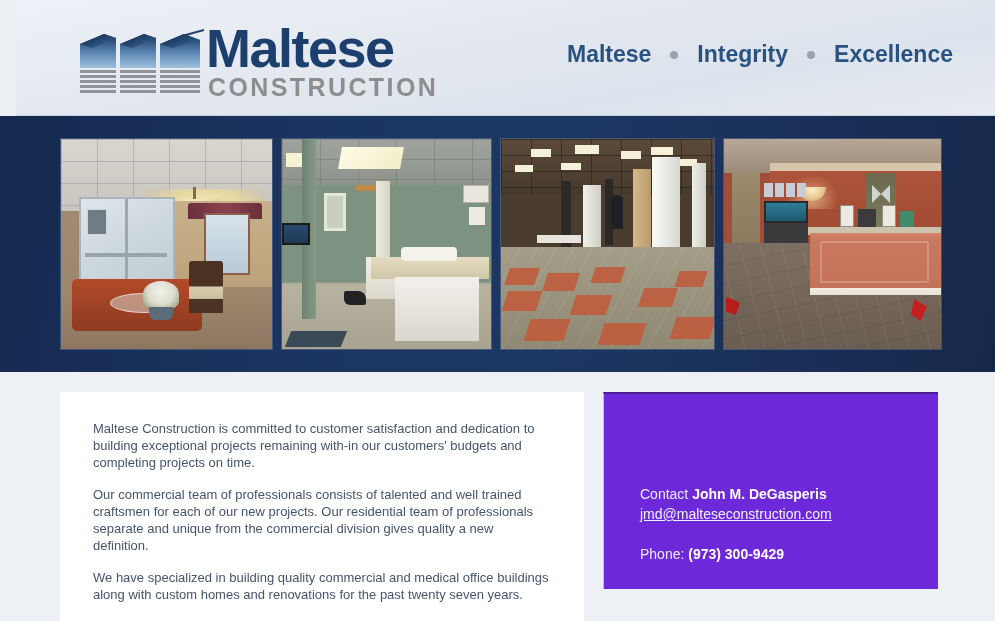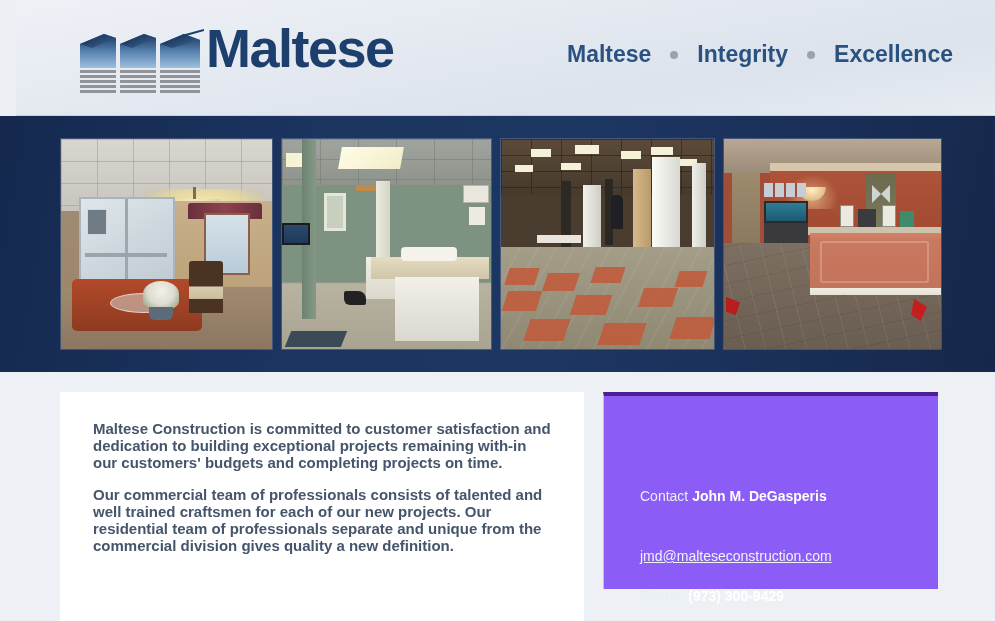--- a/index.html
+++ b/index.html
@@ -449,33 +449,32 @@
   .copy-card {
     position: absolute;
     left: 60px; top: 20px;
     width: 524px; height: 229px;
     background: #ffffff;
   }
   .copy-inner {
     padding: 28px 32px 0 33px;
   }
   .copy-inner p {
-    font-size: 15px;
+    font-size: 13px;
     line-height: 17px;
     color: #45556b;
     margin-bottom: 15px;
-    font-weight: bold;
   }
 
   .contact-card {
     position: absolute;
     left: 603px; top: 20px;
     width: 335px; height: 197px;
-    background: #8b5cf6;
-    border-top: 4px solid #4c1d95;
+    background: #6d28d9;
+    border-top: 2px solid #4c1d95;
     border-left: 1px solid #b9c4d2;
   }
   .contact-inner {
     position: absolute;
     left: 36px; top: 90px;
     right: 16px;
   }
   .contact-line {
     font-size: 14px;
     line-height: 20px;
@@ -483,21 +482,20 @@
     white-space: nowrap;
   }
   .contact-line b { color: #ffffff; font-weight: bold; }
   .contact-email {
     display: inline-block;
     font-size: 14px;
     line-height: 20px;
     color: #eef3f8;
     text-decoration: underline;
     white-space: nowrap;
-    margin-top: 40px;
   }
   .contact-gap { height: 20px; }
   .contact-phone {
     font-size: 14px;
     line-height: 20px;
     color: #e8eef4;
     white-space: nowrap;
   }
   .contact-phone b { color: #ffffff; font-weight: bold; }
 </style>
@@ -549,20 +547,21 @@
         <rect x="82" y="52" width="40" height="3"></rect>
           <rect x="82" y="57" width="40" height="3"></rect>
         <rect x="82" y="62" width="40" height="3"></rect>
       </g>
 
       <path d="M104 8 L126 2" stroke="#1d3f6d" stroke-width="2" fill="none"></path>
     </svg>
 
     <div class="logo-word">
       <div class="logo-maltese">Maltese</div>
+      <div class="logo-construction">CONSTRUCTION</div>
     </div>
   </div>
 
   <div class="tagline">
     <span>Maltese</span>
     <span class="sep"></span>
     <span>Integrity</span>
     <span class="sep"></span>
     <span>Excellence</span>
   </div>
@@ -670,20 +669,21 @@
 
   </div>
 </div>
 
 <div class="content">
 
   <div class="copy-card">
     <div class="copy-inner">
       <p>Maltese Construction is committed to customer satisfaction and dedication to building exceptional projects remaining with-in our customers' budgets and completing projects on time.</p>
       <p>Our commercial team of professionals consists of talented and well trained craftsmen for each of our new projects. Our residential team of professionals separate and unique from the commercial division gives quality a new definition.</p>
+      <p>We have specialized in building quality commercial and medical office buildings along with custom homes and renovations for the past twenty seven years.</p>
     </div>
   </div>
 
   <div class="contact-card">
     <div class="contact-inner">
       <div class="contact-line">
         <span>Contact </span><b>John M. DeGasperis</b>
       </div>
       <a class="contact-email" href="#">jmd@malteseconstruction.com</a>
       <div class="contact-gap"></div>

